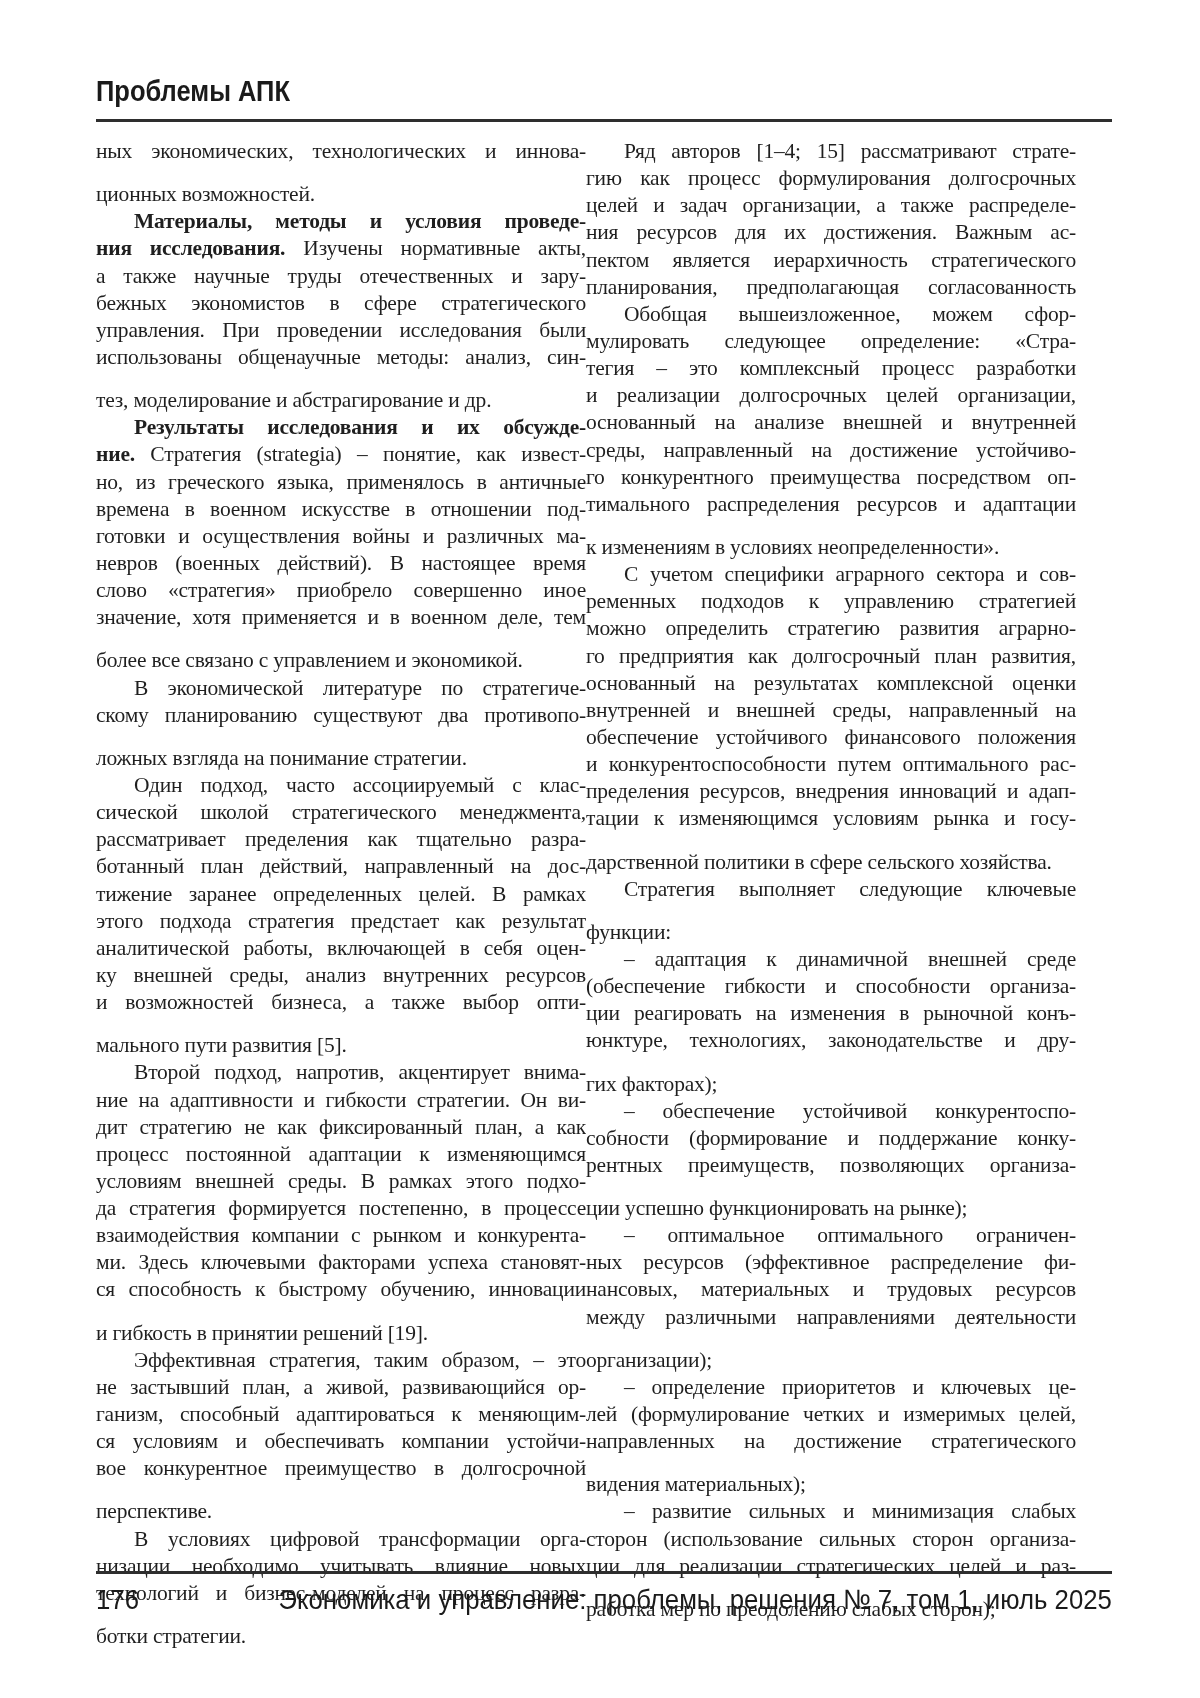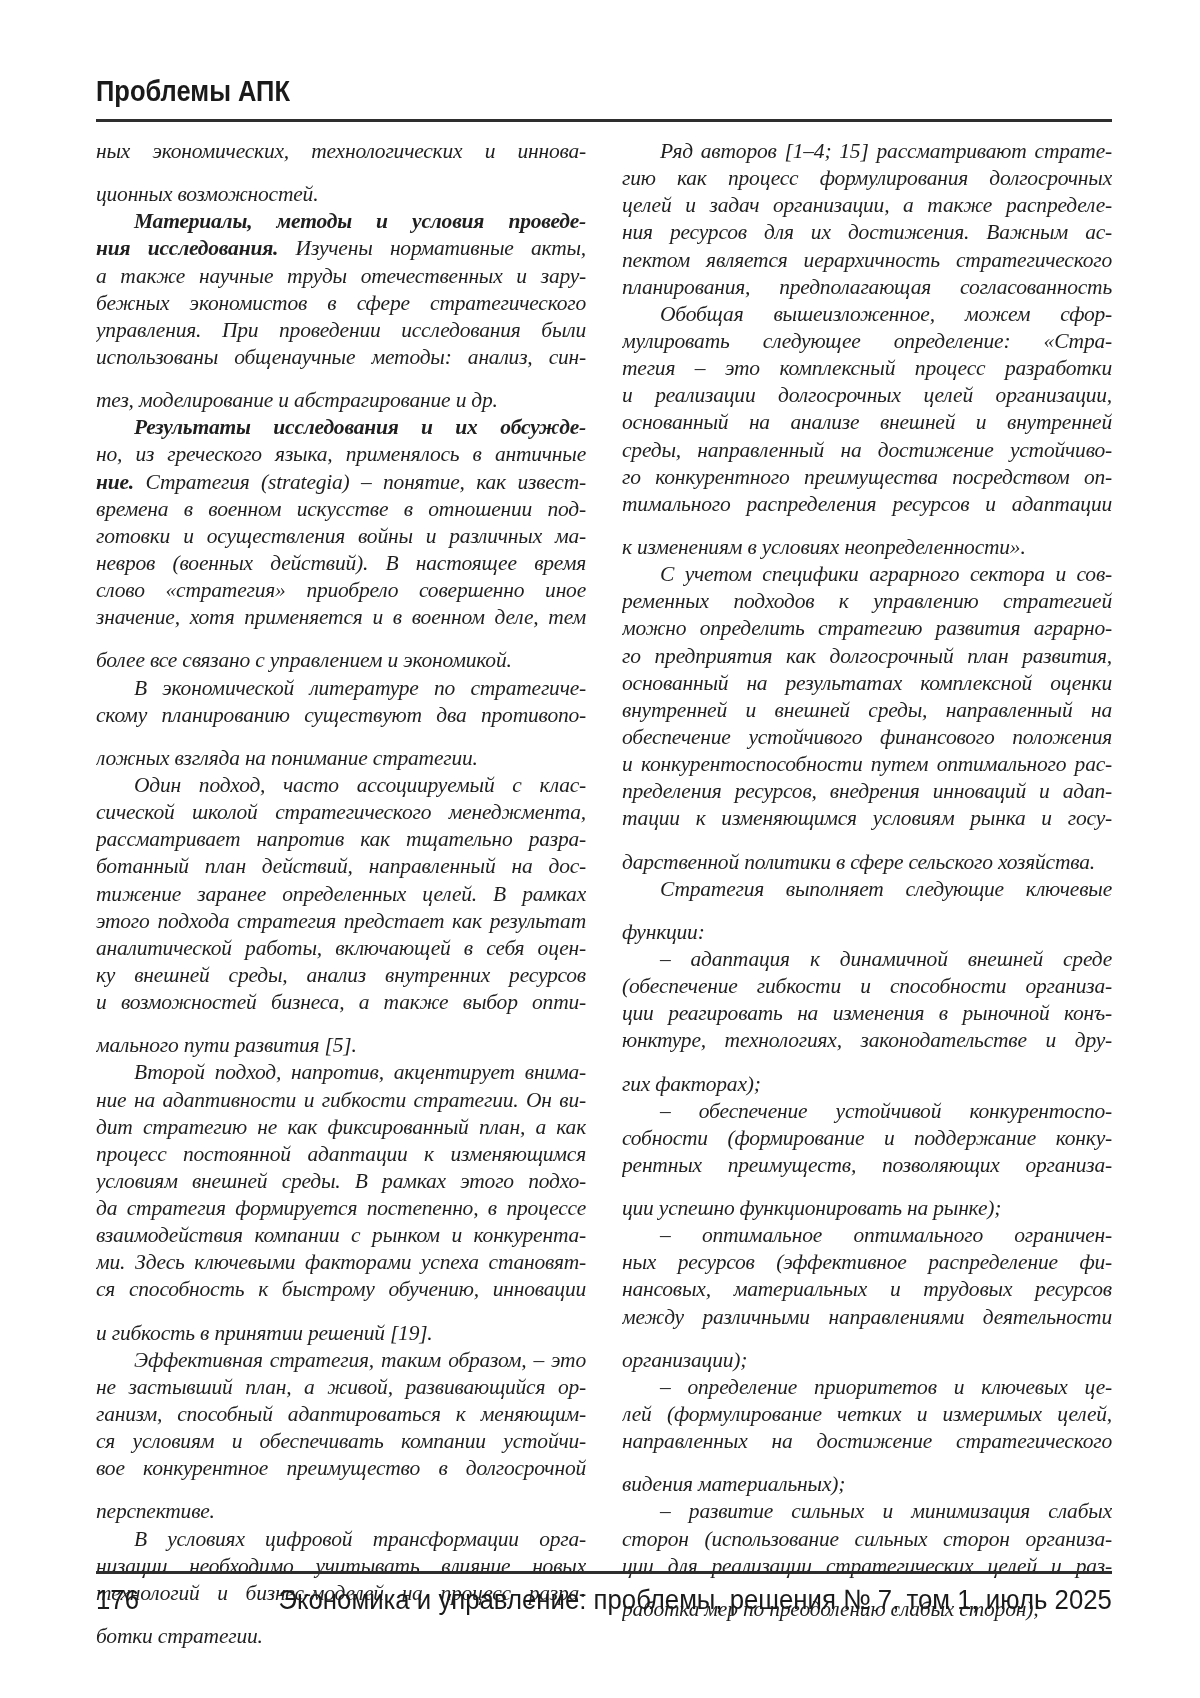--- a/index.html
+++ b/index.html
@@ -14,21 +14,21 @@
     font-family:"Liberation Sans","DejaVu Sans",sans-serif;
     font-weight:700;font-size:30px;line-height:34px;
     transform:scaleX(0.85);transform-origin:0 50%;
     white-space:nowrap;color:#1a1a1a;
   }
   .rule{position:absolute;left:96px;width:1016px;height:3px;background:#2e2e2e;}
   .header-rule{top:119px;}
   .footer-rule{top:1571px;}
   .body-cols{
     position:absolute;top:138px;left:96px;width:1016px;
-    display:flex;gap:36px;font-style:italic;
+    display:flex;
   }
   .col{
     width:490px;
     font-size:21.5px;
     letter-spacing:-0.2px;
     color:#1f1f1f;
   }
   .line{
     height:27.15px;line-height:27.15px;overflow:hidden;
     text-align:justify;text-align-last:justify;
@@ -57,34 +57,34 @@
         <div class="line"><span>ных экономических, технологических и иннова-</span></div>
         <div class="line end"><span>ционных возможностей.</span></div>
         <div class="line indent"><span class="bold">Материалы, методы и условия проведе-</span></div>
         <div class="line"><span class="bold">ния исследования.</span><span> Изучены нормативные акты,</span></div>
         <div class="line"><span>а также научные труды отечественных и зару-</span></div>
         <div class="line"><span>бежных экономистов в сфере стратегического</span></div>
         <div class="line"><span>управления. При проведении исследования были</span></div>
         <div class="line"><span>использованы общенаучные методы: анализ, син-</span></div>
         <div class="line end"><span>тез, моделирование и абстрагирование и др.</span></div>
         <div class="line indent"><span class="bold">Результаты исследования и их обсужде-</span></div>
+        <div class="line"><span class="bold">ние.</span><span> Стратегия (strategia) – понятие, как извест-</span></div>
         <div class="line"><span>но, из греческого языка, применялось в античные</span></div>
-        <div class="line"><span class="bold">ние.</span><span> Стратегия (strategia) – понятие, как извест-</span></div>
         <div class="line"><span>времена в военном искусстве в отношении под-</span></div>
         <div class="line"><span>готовки и осуществления войны и различных ма-</span></div>
         <div class="line"><span>невров (военных действий). В настоящее время</span></div>
         <div class="line"><span>слово «стратегия» приобрело совершенно иное</span></div>
         <div class="line"><span>значение, хотя применяется и в военном деле, тем</span></div>
         <div class="line end"><span>более все связано с управлением и экономикой.</span></div>
         <div class="line indent"><span>В экономической литературе по стратегиче-</span></div>
         <div class="line"><span>скому планированию существуют два противопо-</span></div>
         <div class="line end"><span>ложных взгляда на понимание стратегии.</span></div>
         <div class="line indent"><span>Один подход, часто ассоциируемый с клас-</span></div>
         <div class="line"><span>сической школой стратегического менеджмента,</span></div>
-        <div class="line"><span>рассматривает напротив как тщательно разра-</span></div>
+        <div class="line"><span>рассматривает пределения как тщательно разра-</span></div>
         <div class="line"><span>ботанный план действий, направленный на дос-</span></div>
         <div class="line"><span>тижение заранее определенных целей. В рамках</span></div>
         <div class="line"><span>этого подхода стратегия предстает как результат</span></div>
         <div class="line"><span>аналитической работы, включающей в себя оцен-</span></div>
         <div class="line"><span>ку внешней среды, анализ внутренних ресурсов</span></div>
         <div class="line"><span>и возможностей бизнеса, а также выбор опти-</span></div>
         <div class="line end"><span>мального пути развития [5].</span></div>
         <div class="line indent"><span>Второй подход, напротив, акцентирует внима-</span></div>
         <div class="line"><span>ние на адаптивности и гибкости стратегии. Он ви-</span></div>
         <div class="line"><span>дит стратегию не как фиксированный план, а как</span></div>

